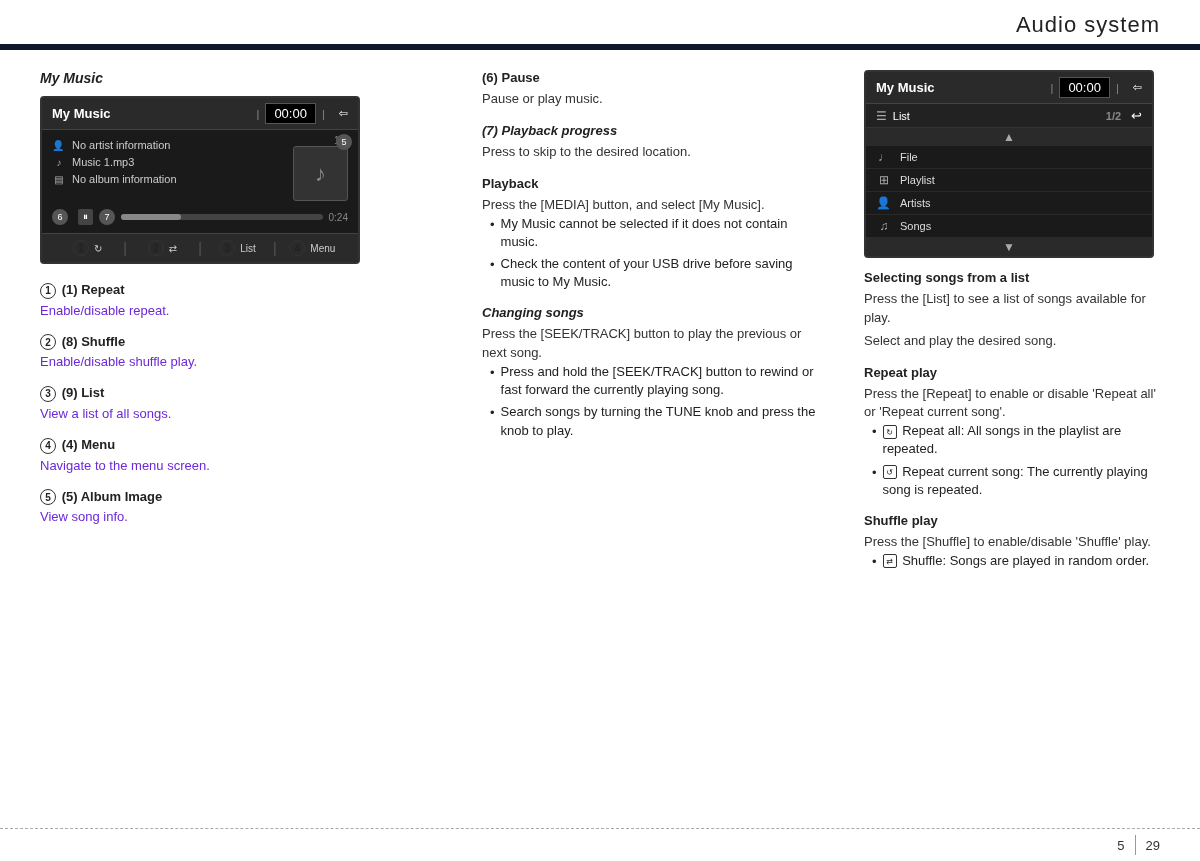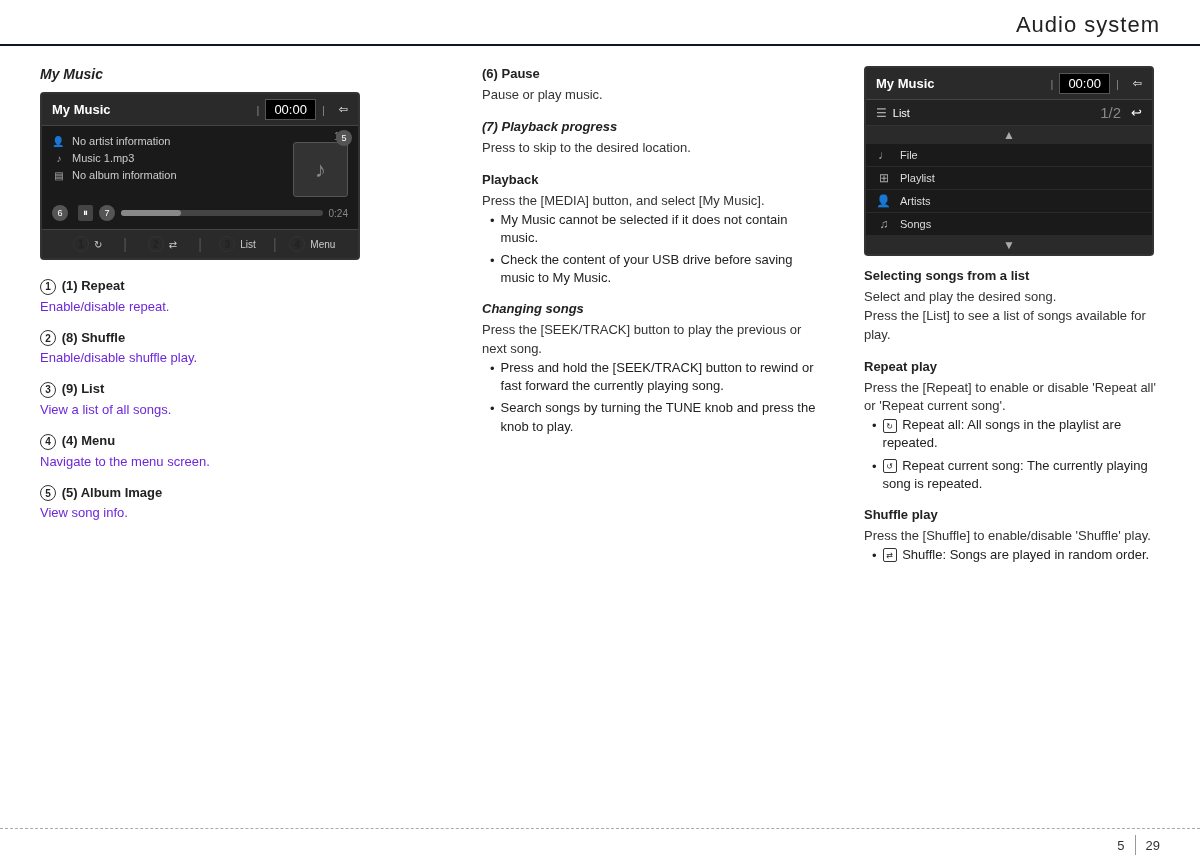--- a/index.html
+++ b/index.html
@@ -12,21 +12,21 @@
       color: #222;
       overflow: hidden;
     }
 
     
     .page-header {
       display: flex;
       justify-content: flex-end;
       align-items: flex-start;
       padding: 12px 40px 6px 40px;
-      border-bottom: 2px solid #0f172a;
+      border-bottom: 6px solid #0f172a;
     }
     .page-title {
       font-size: 22px;
       font-weight: normal;
       color: #222;
       letter-spacing: 1px;
     }
 
     
     .content {
@@ -302,21 +302,22 @@
       padding: 4px 10px;
       border-bottom: 1px solid #333;
     }
     .list-row-header-label {
       color: #fff;
       font-size: 11px;
       flex: 1;
     }
     .list-row-header-num {
       color: #888;
-      font-size: 15px;
+      font-size: 11px;
+      font-weight: bold;
     }
     .list-row-header-back {
       color: #fff;
       font-size: 13px;
       margin-left: 10px;
       cursor: pointer;
     }
     .list-item-icon {
       margin-right: 8px;
       color: #aaa;
@@ -575,22 +576,22 @@
       </div>
       <div class="list-row">
         <span class="list-item-icon">♫</span>
         <span class="list-item-label">Songs</span>
       </div>
       <div class="list-scroll-down">▼</div>
     </div>
 
     <div class="right-section">
       <div class="right-section-heading">Selecting songs from a list</div>
+      <div class="right-text">Press the [List] to see a list of songs available for play.</div>
       <div class="right-text" style="margin-top:4px;">Select and play the desired song.</div>
-      <div class="right-text">Press the [List] to see a list of songs available for play.</div>
     </div>
 
     <div class="right-section">
       <div class="right-section-heading">Repeat play</div>
       <div class="right-text">Press the [Repeat] to enable or disable 'Repeat all' or 'Repeat current song'.</div>
       <div class="bullet-item">
         <span class="bullet-dot">•</span>
         <span>
           <span class="inline-icon-repeat">↻</span>
           <span>Repeat all: All songs in the playlist are repeated.</span>

